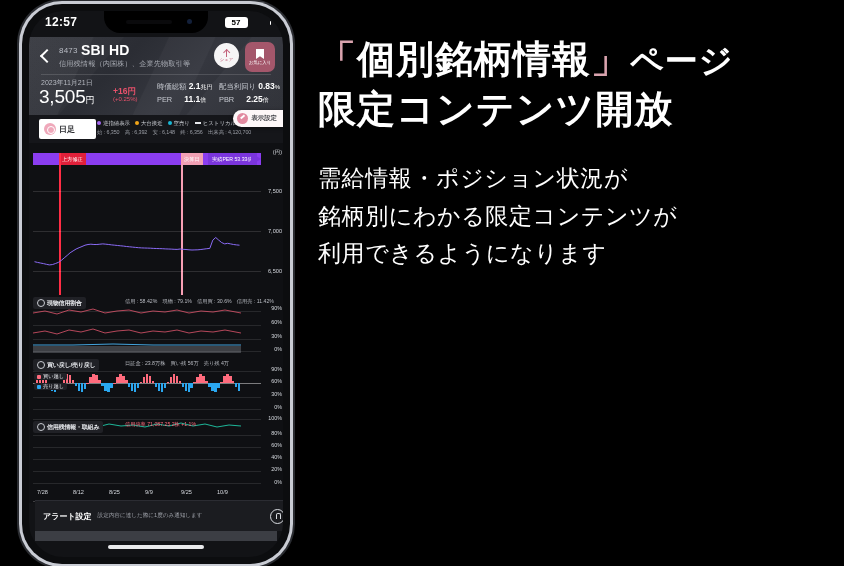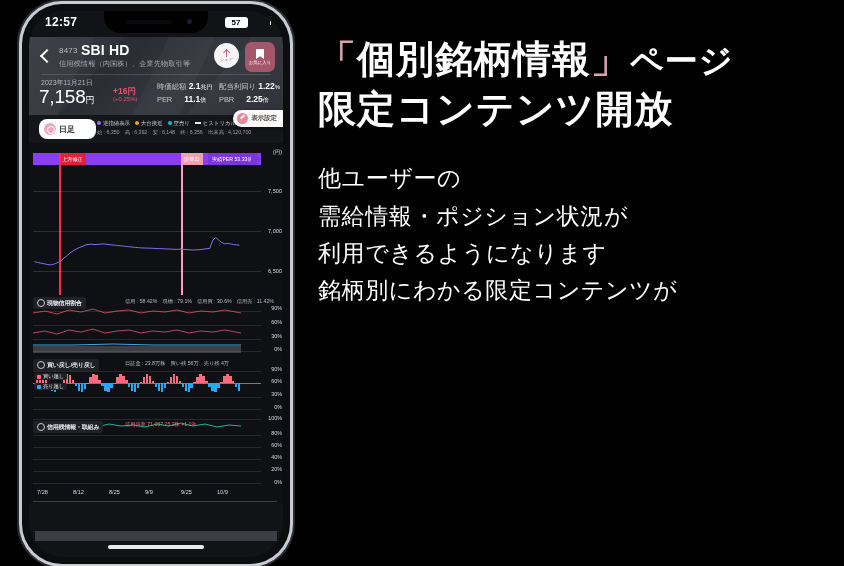--- a/index.html
+++ b/index.html
@@ -65,21 +65,21 @@
   .stat b i{font-style:normal;font-size:6px;font-weight:400;}
   .setbtn{position:absolute;right:-4px;top:73px;z-index:6;height:17px;border-radius:10px 0 0 10px;
      background:#fdf7f8;display:flex;align-items:center;gap:3px;padding:0 10px 0 4px;
      box-shadow:0 1px 4px rgba(0,0,0,.4);}
   .setbtn .pen{width:11px;height:11px;border-radius:50%;background:#e28aa0;position:relative;}
   .setbtn .pen::after{content:"";position:absolute;left:3px;top:3px;width:5px;height:1.6px;background:#fff;transform:rotate(-40deg);}
   .setbtn span{font-size:6.4px;color:#46474c;font-weight:700;}
 
   
   .toolbar{position:absolute;left:0;top:104px;width:254px;height:28px;background:#15161a;}
-  .tf{position:absolute;left:10px;top:4px;width:52px;height:20px;border-radius:8px;background:#fff;
+  .tf{position:absolute;left:10px;top:4px;width:52px;height:20px;border-radius:2px;background:#fff;
      display:flex;align-items:center;gap:3px;padding-left:5px;text-align:center;}
   .tf .ic{width:12px;height:12px;border-radius:50%;background:#efa8ba;position:relative;}
   .tf .ic::after{content:"";position:absolute;left:3px;top:3px;width:6px;height:6px;border:1.3px solid #fff;border-radius:50%;}
   .tf span{font-size:8px;font-weight:700;color:#2a2b2f;}
   .legend{position:absolute;left:68px;top:4px;right:4px;font-size:5.4px;color:#cfd2d8;line-height:1.55;}
   .legend .row1{display:flex;align-items:center;gap:5px;flex-wrap:nowrap;}
   .legend .k{display:flex;align-items:center;gap:2px;white-space:nowrap;}
   .dot{width:4px;height:4px;border-radius:50%;display:inline-block;}
   .dash{width:6px;height:1.4px;display:inline-block;}
   .legend .row2{margin-top:1px;color:#9b9ea6;white-space:nowrap;letter-spacing:-.1px;}
@@ -182,38 +182,38 @@
           <span>シェア</span>
         </div>
         <div class="btn-fav">
           <div class="bm"></div>
           <span>お気に入り</span>
         </div>
 
         <div class="hdr-div"></div>
         <div class="date">2023年11月21日</div>
         <div class="price">
-          <span>7,158</span><small>円</small>
+          <span>3,505</span><small>円</small>
         </div>
         <div class="chg">
           <span>+16円</span>
           <em>(+0.25%)</em>
         </div>
 
         <div class="stat" style="left:128px;top:44px;">
           <span>時価総額</span>
           <b><span>2.1</span><i>兆円</i></b>
         </div>
         <div class="stat" style="left:128px;top:57px;">
           <span>PER</span>
           <b style="margin-left:10px;"><span>11.1</span><i>倍</i></b>
         </div>
         <div class="stat" style="left:190px;top:44px;">
           <span>配当利回り</span>
-          <b><span>1.22</span><i>%</i></b>
+          <b><span>0.83</span><i>%</i></b>
         </div>
         <div class="stat" style="left:190px;top:57px;">
           <span>PBR</span>
           <b style="margin-left:10px;"><span>2.25</span><i>倍</i></b>
         </div>
 
         <div class="setbtn">
           <div class="pen"></div>
           <span>表示設定</span>
         </div>
@@ -794,34 +794,38 @@
               <span style="position: absolute; font-size: 5.6px; color: rgb(212, 215, 221); left: 40px;">8/12</span>
               <span style="position: absolute; font-size: 5.6px; color: rgb(212, 215, 221); left: 76px;">8/25</span>
               <span style="position: absolute; font-size: 5.6px; color: rgb(212, 215, 221); left: 112px;">9/9</span>
               <span style="position: absolute; font-size: 5.6px; color: rgb(212, 215, 221); left: 148px;">9/25</span>
               <span style="position: absolute; font-size: 5.6px; color: rgb(212, 215, 221); left: 184px;">10/9</span>
             </div>
           <div style="position:absolute;left:4px;right:6px;top:86px;height:1px;background:rgba(255,255,255,.2);"></div>
         </div>
       </div>
 
+      <div class="alertbar">
+        <div class="t1">アラート設定</div>
+        <div class="t2">設定内容に達した際に1度のみ通知します</div>
+        <div class="bell"></div>
+      </div>
       <div class="navfill"></div>
       <div class="homebar"></div>
 
     </div>
   </div>
 
   <div class="copy">
     <div class="h1">
       <div>
         <span class="brk">「</span><span>個別銘柄情報</span><span class="brk">」</span><span class="k">ページ</span>
       </div>
       <div>限定コンテンツ開放</div>
     </div>
     <div class="body-copy">
-      <div>他ユーザーの</div>
       <div>需給情報・ポジション状況が</div>
+      <div>銘柄別にわかる限定コンテンツが</div>
       <div>利用できるようになります</div>
-      <div>銘柄別にわかる限定コンテンツが</div>
     </div>
   </div>
 
 </div>
 
 </body></html>

